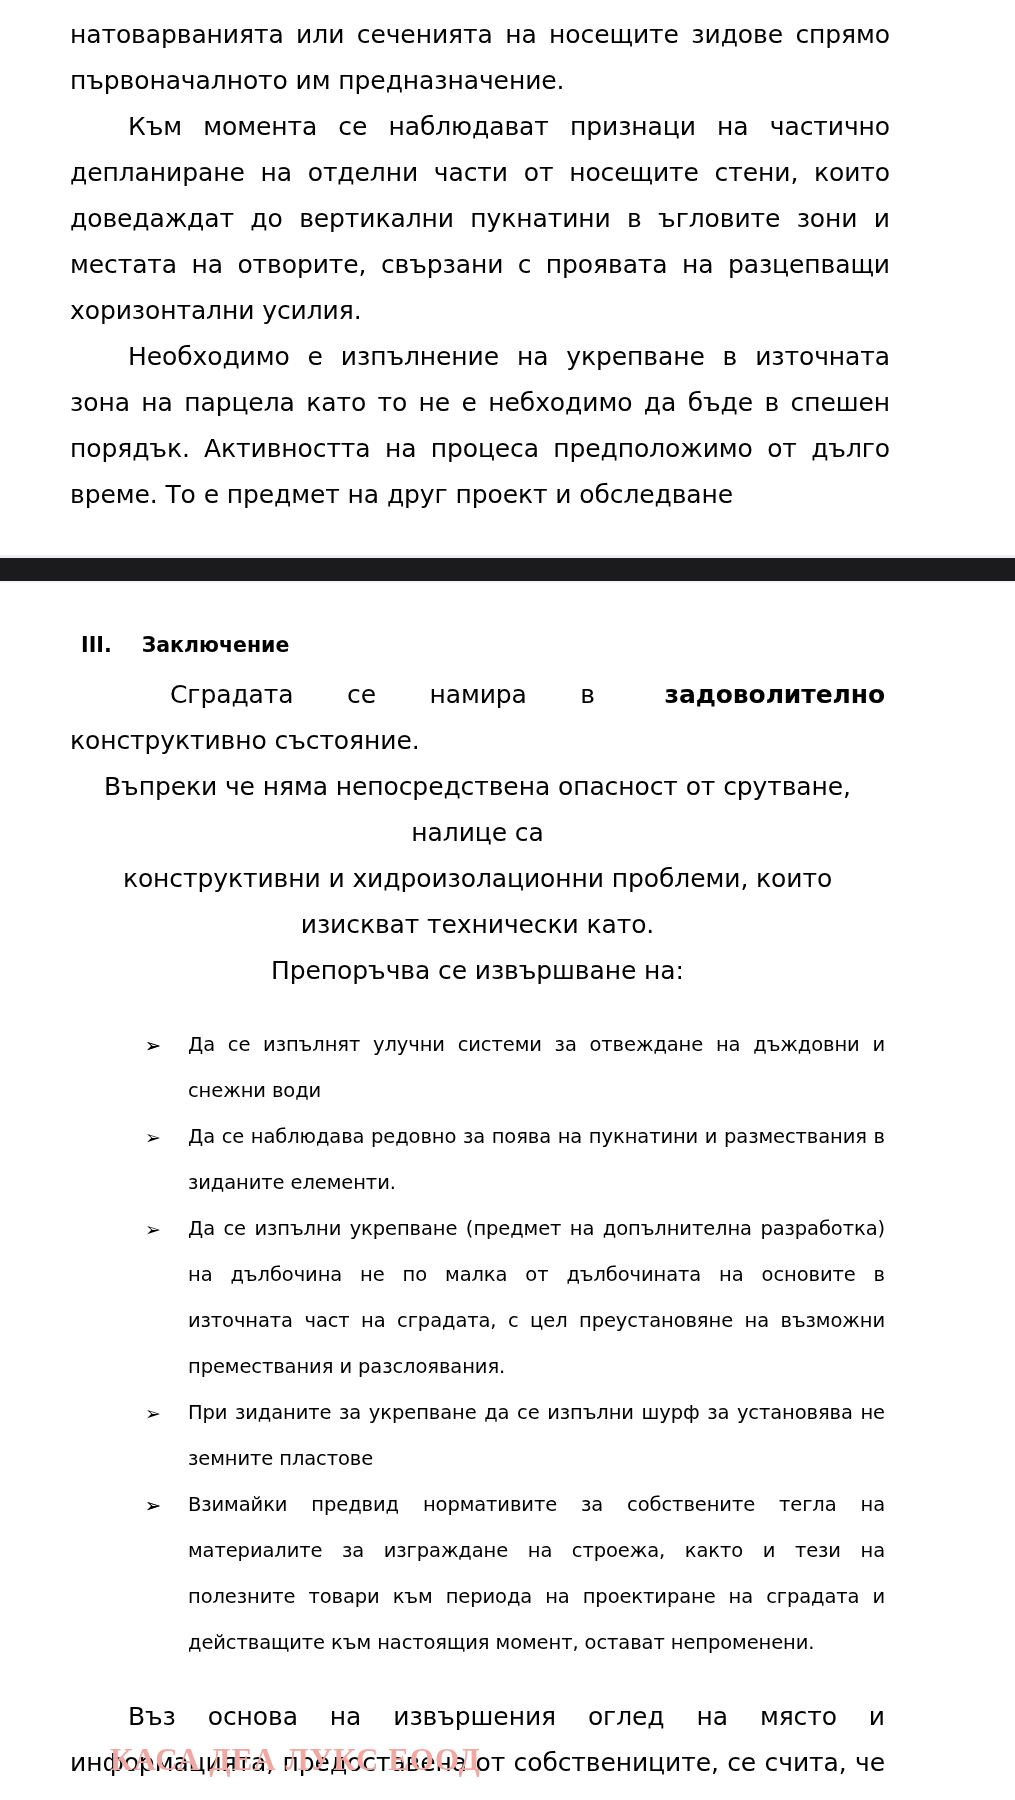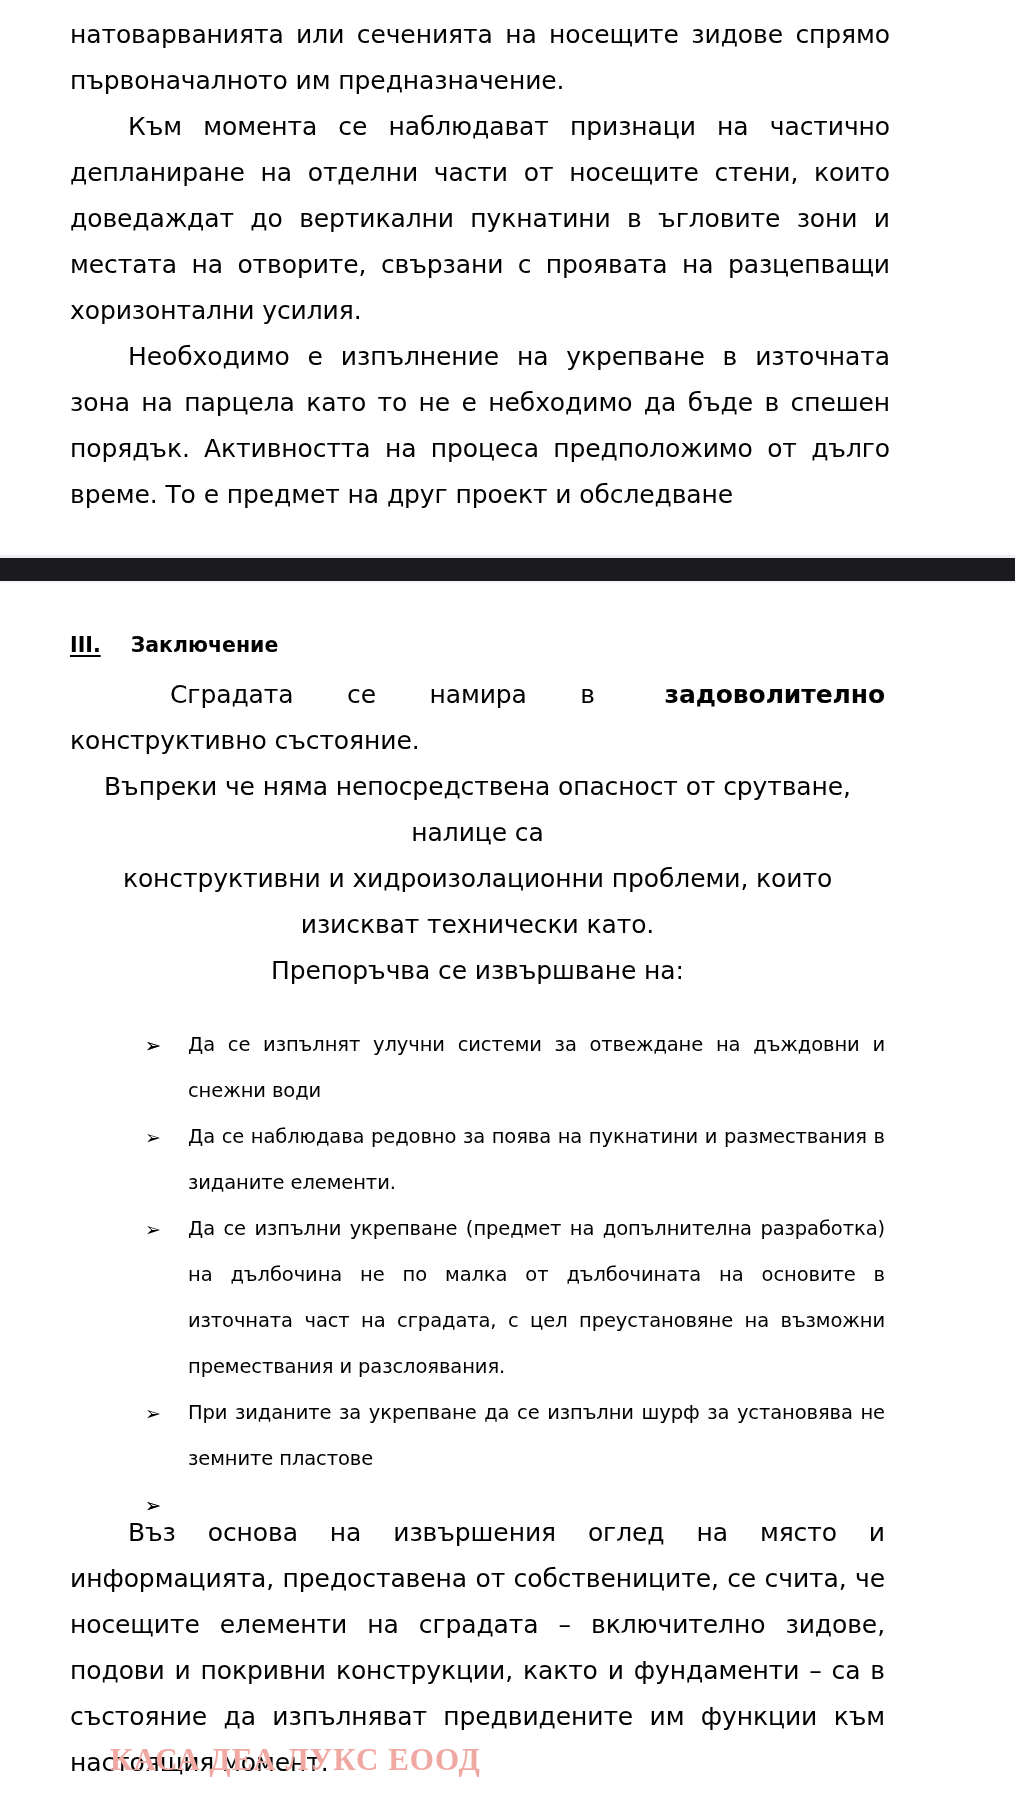--- a/index.html
+++ b/index.html
@@ -76,25 +76,25 @@
   
   .heading {
     margin: 0;
     font-size: 20.5px;
     font-weight: bold;
     line-height: 30px;
     display: flex;
     align-items: baseline;
   }
   .heading .num {
-    text-decoration: underline;
     text-underline-offset: 3px;
     margin-right: 30px;
     display: inline-block;
     min-width: 30px;
+    margin-left: 11px;
   }
 
   
   ul.rec-list {
     list-style: none;
     margin: 0;
     padding: 0 0 0 75px;
   }
   ul.rec-list li {
     position: relative;
@@ -195,20 +195,21 @@
     </li>
     <li>
       <span class="marker">➢</span>
       <span>При зиданите за укрепване да се изпълни шурф за установява не земните пластове</span>
     </li>
     <li>
       <span class="marker">➢</span>
     </li>
     <li>
       <span class="marker">➢</span>
+      <span>Взимайки предвид нормативите за собствените тегла на материалите за изграждане на строежа, както и тези на полезните товари към периода на проектиране на сградата и действащите към настоящия момент, остават непроменени.</span>
     </li>
   </ul>
 
   <div class="spacer-28"></div>
 
   <p class="body">
     <span class="indent"></span><span>Въз основа на извършения оглед на място и информацията, предоставена от собствениците, се счита, че носещите елементи на сградата – включително зидове, подови и покривни конструкции, както и фундаменти – са в състояние да изпълняват предвидените им функции към настоящия момент.</span>
   </p>
 </section>
 

